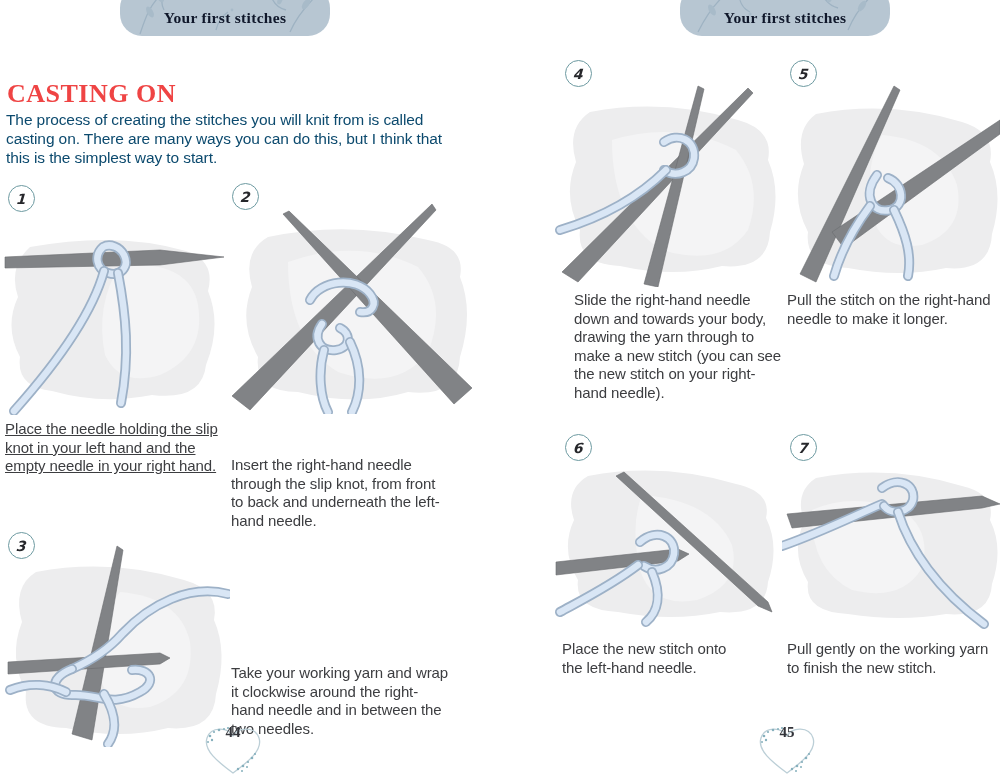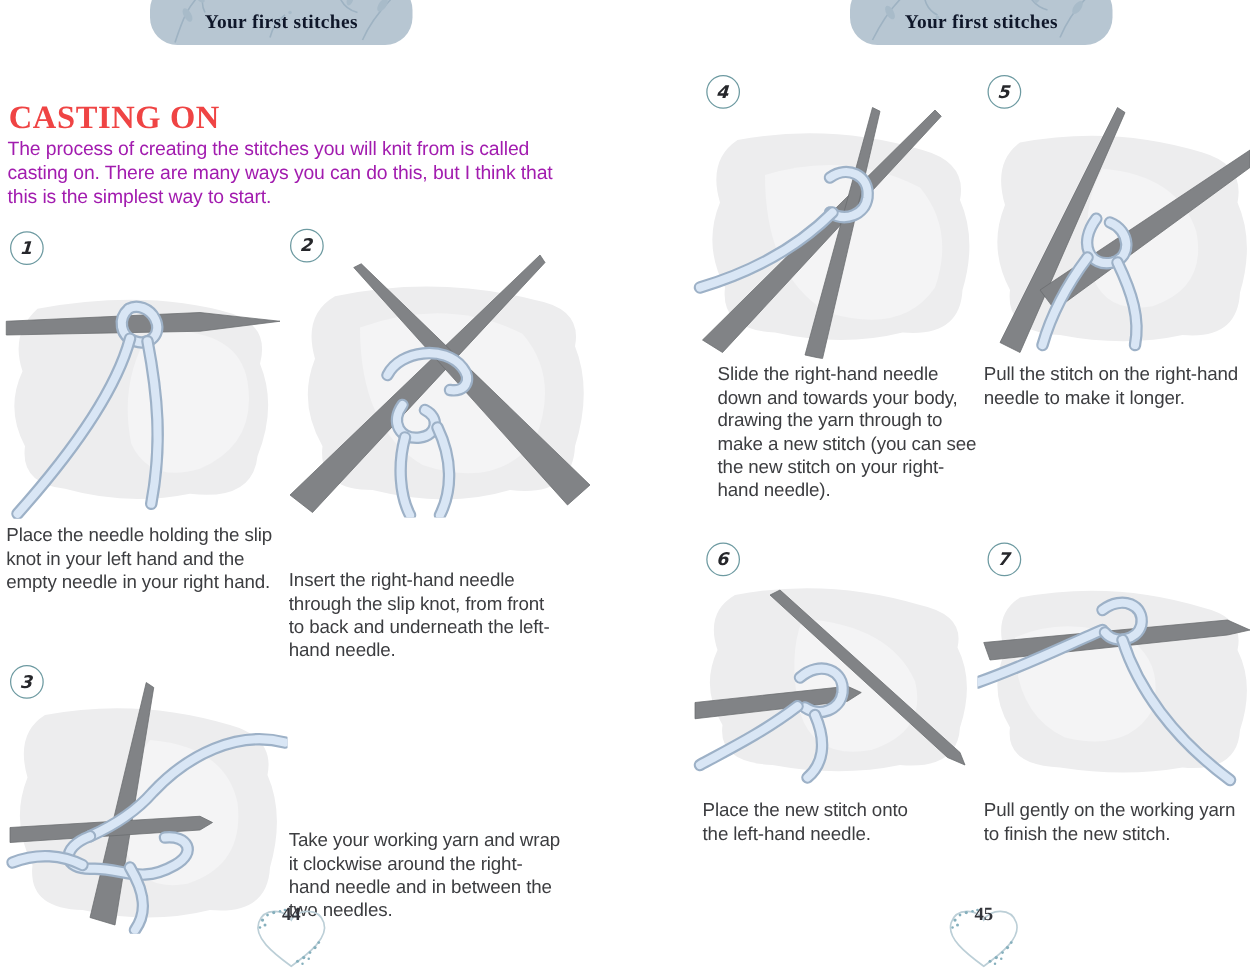--- a/index.html
+++ b/index.html
@@ -22,21 +22,21 @@
   .badge-left{left:120px;}
   .badge-right{left:680px;}
   
   .title{
     position:absolute;left:7px;top:62px;
     font-family:"Liberation Serif",serif;font-weight:700;
     font-size:26px;color:#ef4444;letter-spacing:.5px;
   }
   .intro{
     position:absolute;left:6px;top:94px;width:460px;
-    font-size:15.5px;line-height:1.24;color:#a21caf;
+    font-size:15.5px;line-height:1.24;color:#0c4a6e;
     white-space:pre-line;letter-spacing:-0.1px;
   }
   
   .step-num{
     position:absolute;width:27px;height:27px;border-radius:50%;
     border:1.6px solid #6d9aa1;background:#ffffff;box-sizing:border-box;
     display:flex;align-items:center;justify-content:center;
   }
   .step-num span{
     font-family:"DejaVu Sans",sans-serif;font-style:italic;font-weight:bold;
@@ -66,21 +66,21 @@
   }
   .pageno-left{left:198px;top:724px;}
   .pageno-right{left:752px;top:724px;}
   
   .n1{left:8px;top:185px;} .n2{left:232px;top:183px;} .n3{left:8px;top:532px;}
   .n4{left:565px;top:60px;} .n5{left:790px;top:60px;}
   .n6{left:565px;top:434px;} .n7{left:790px;top:434px;}
   .i1{left:0px;top:205px;} .i2{left:228px;top:192px;} .i3{left:0px;top:542px;}
   .i4{left:552px;top:80px;} .i5{left:782px;top:80px;}
   .i6{left:552px;top:450px;} .i7{left:782px;top:450px;}
-  .c1{left:5px;top:420px;width:238px;}
+  .c1{left:5px;top:420px;width:238px;text-decoration:underline;}
   .c2{left:231px;top:420px;width:228px;margin-top:36px;}
   .c3{left:231px;top:664px;width:242px;}
   .c4{left:574px;top:291px;width:224px;}
   .c5{left:787px;top:291px;width:238px;}
   .c6{left:562px;top:640px;width:200px;}
   .c7{left:787px;top:640px;width:242px;}
 </style>
 </head>
 <body>
 

